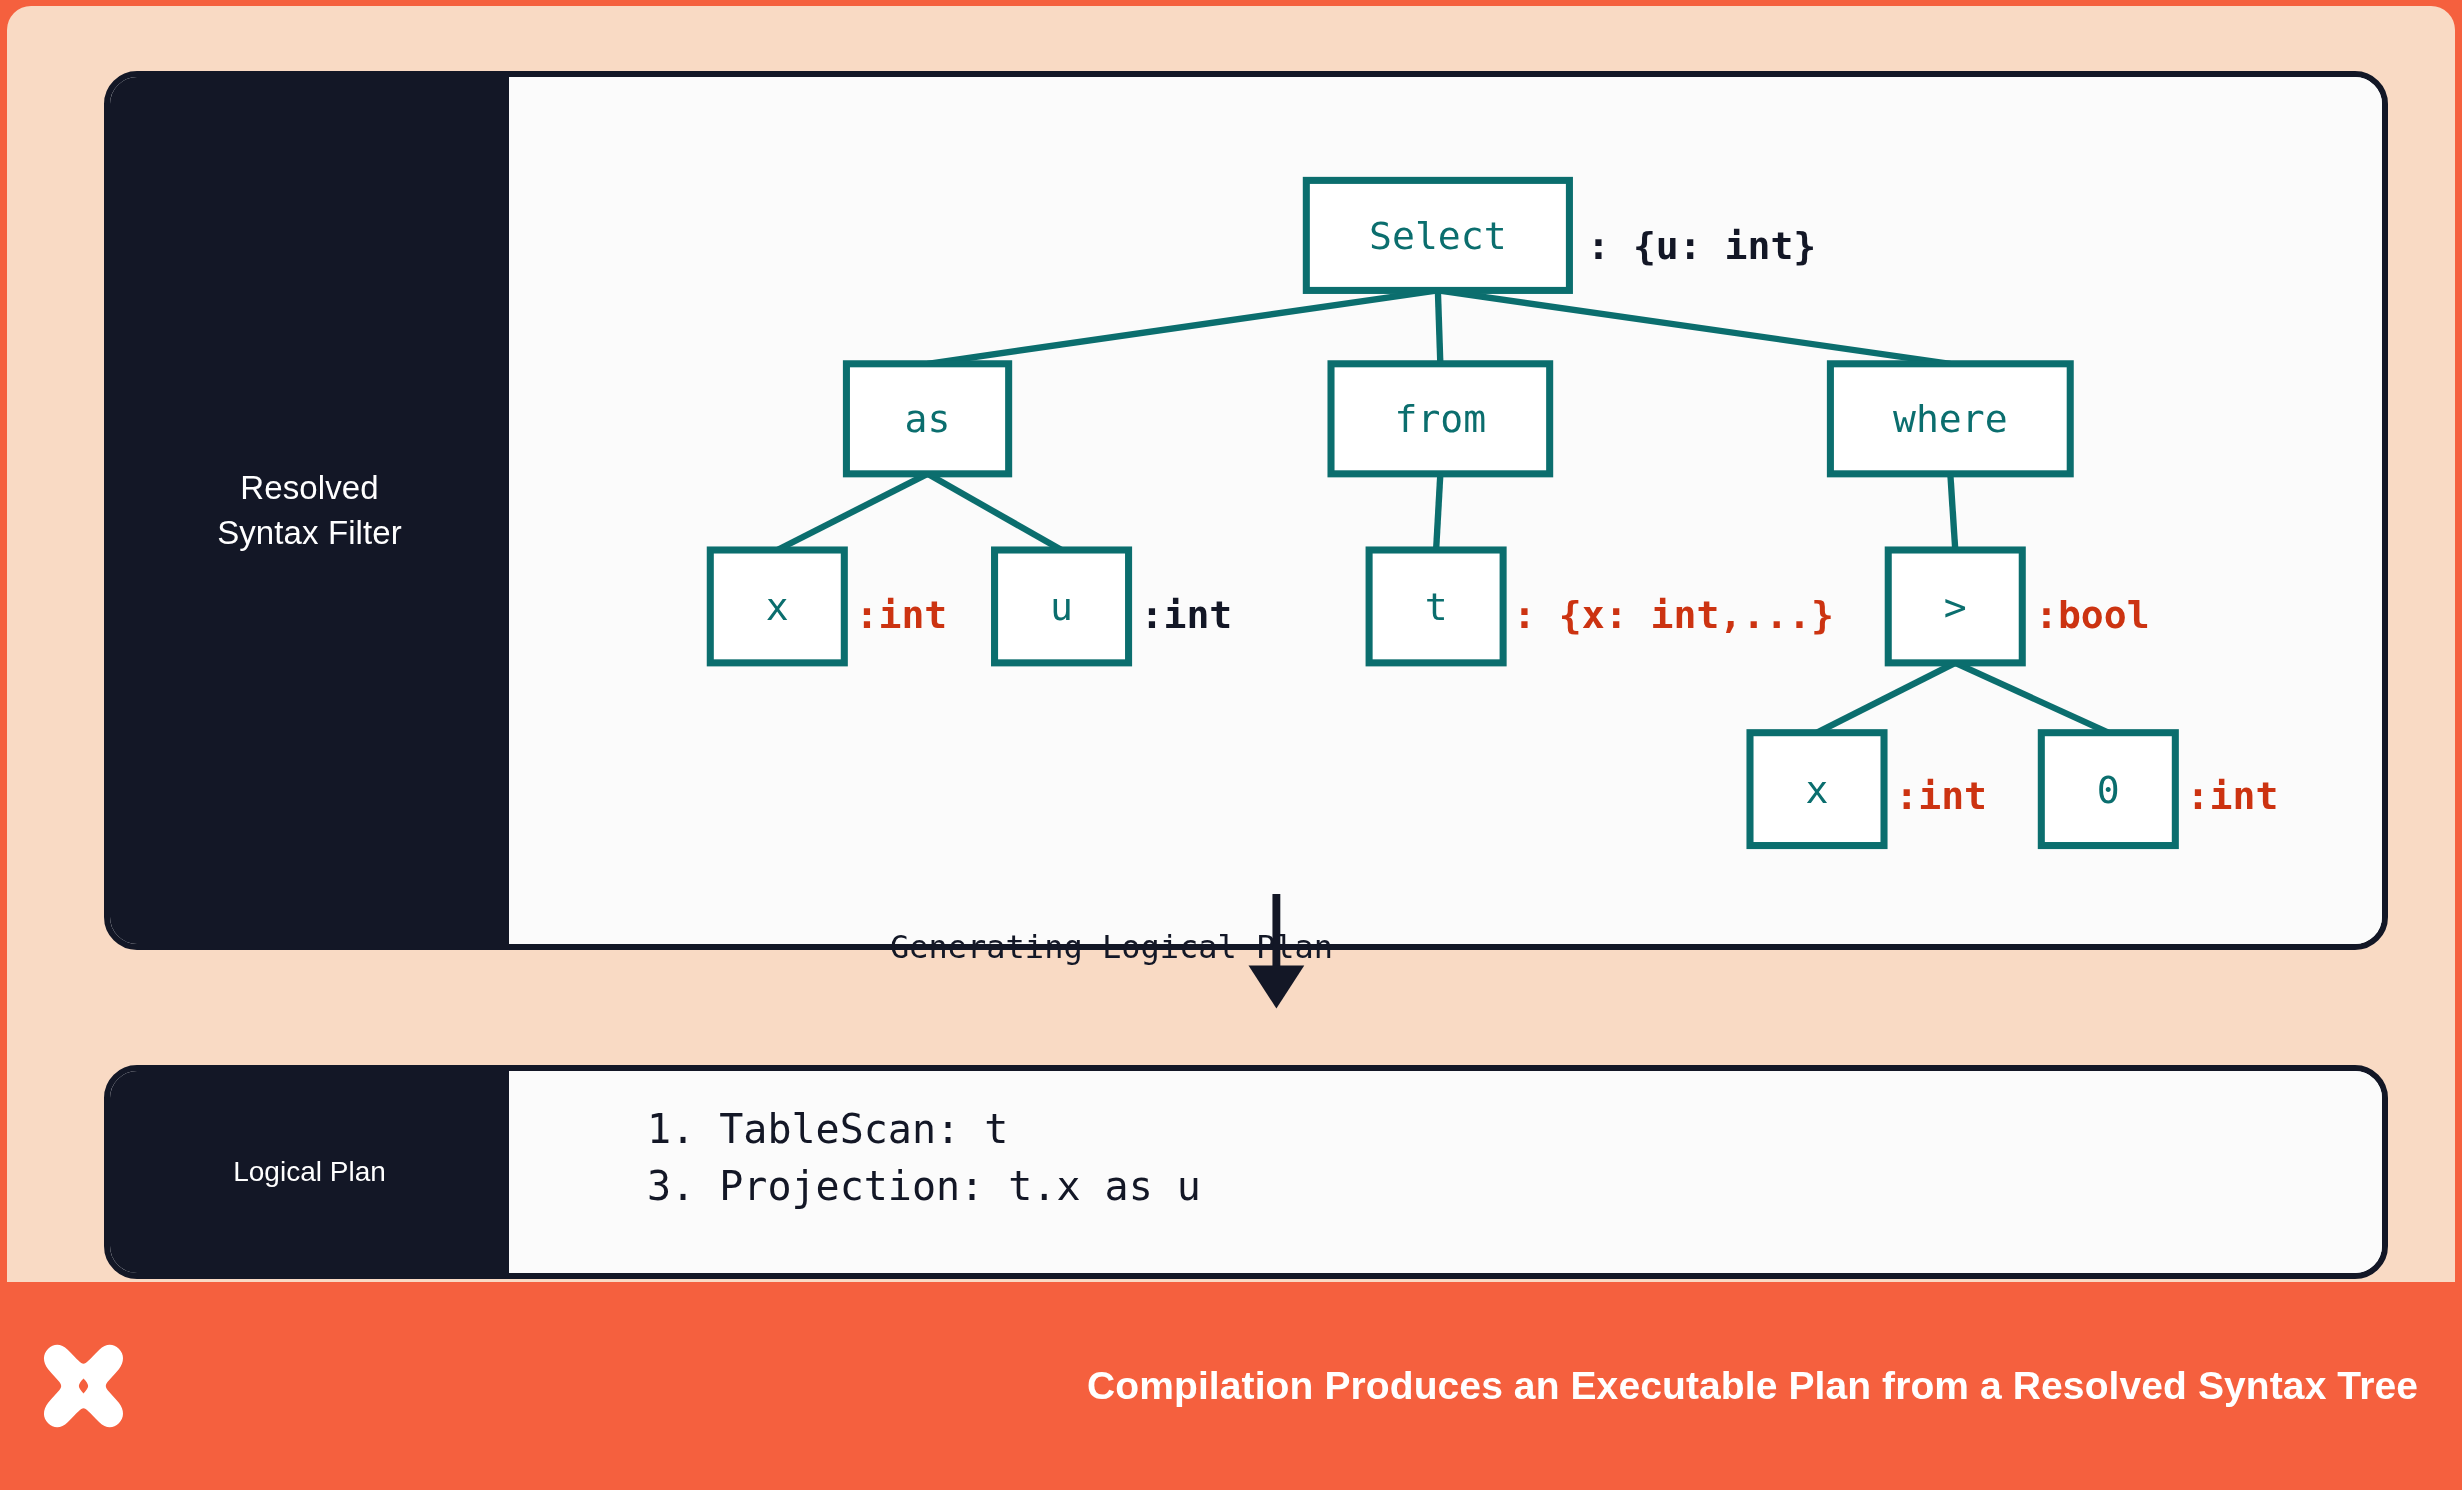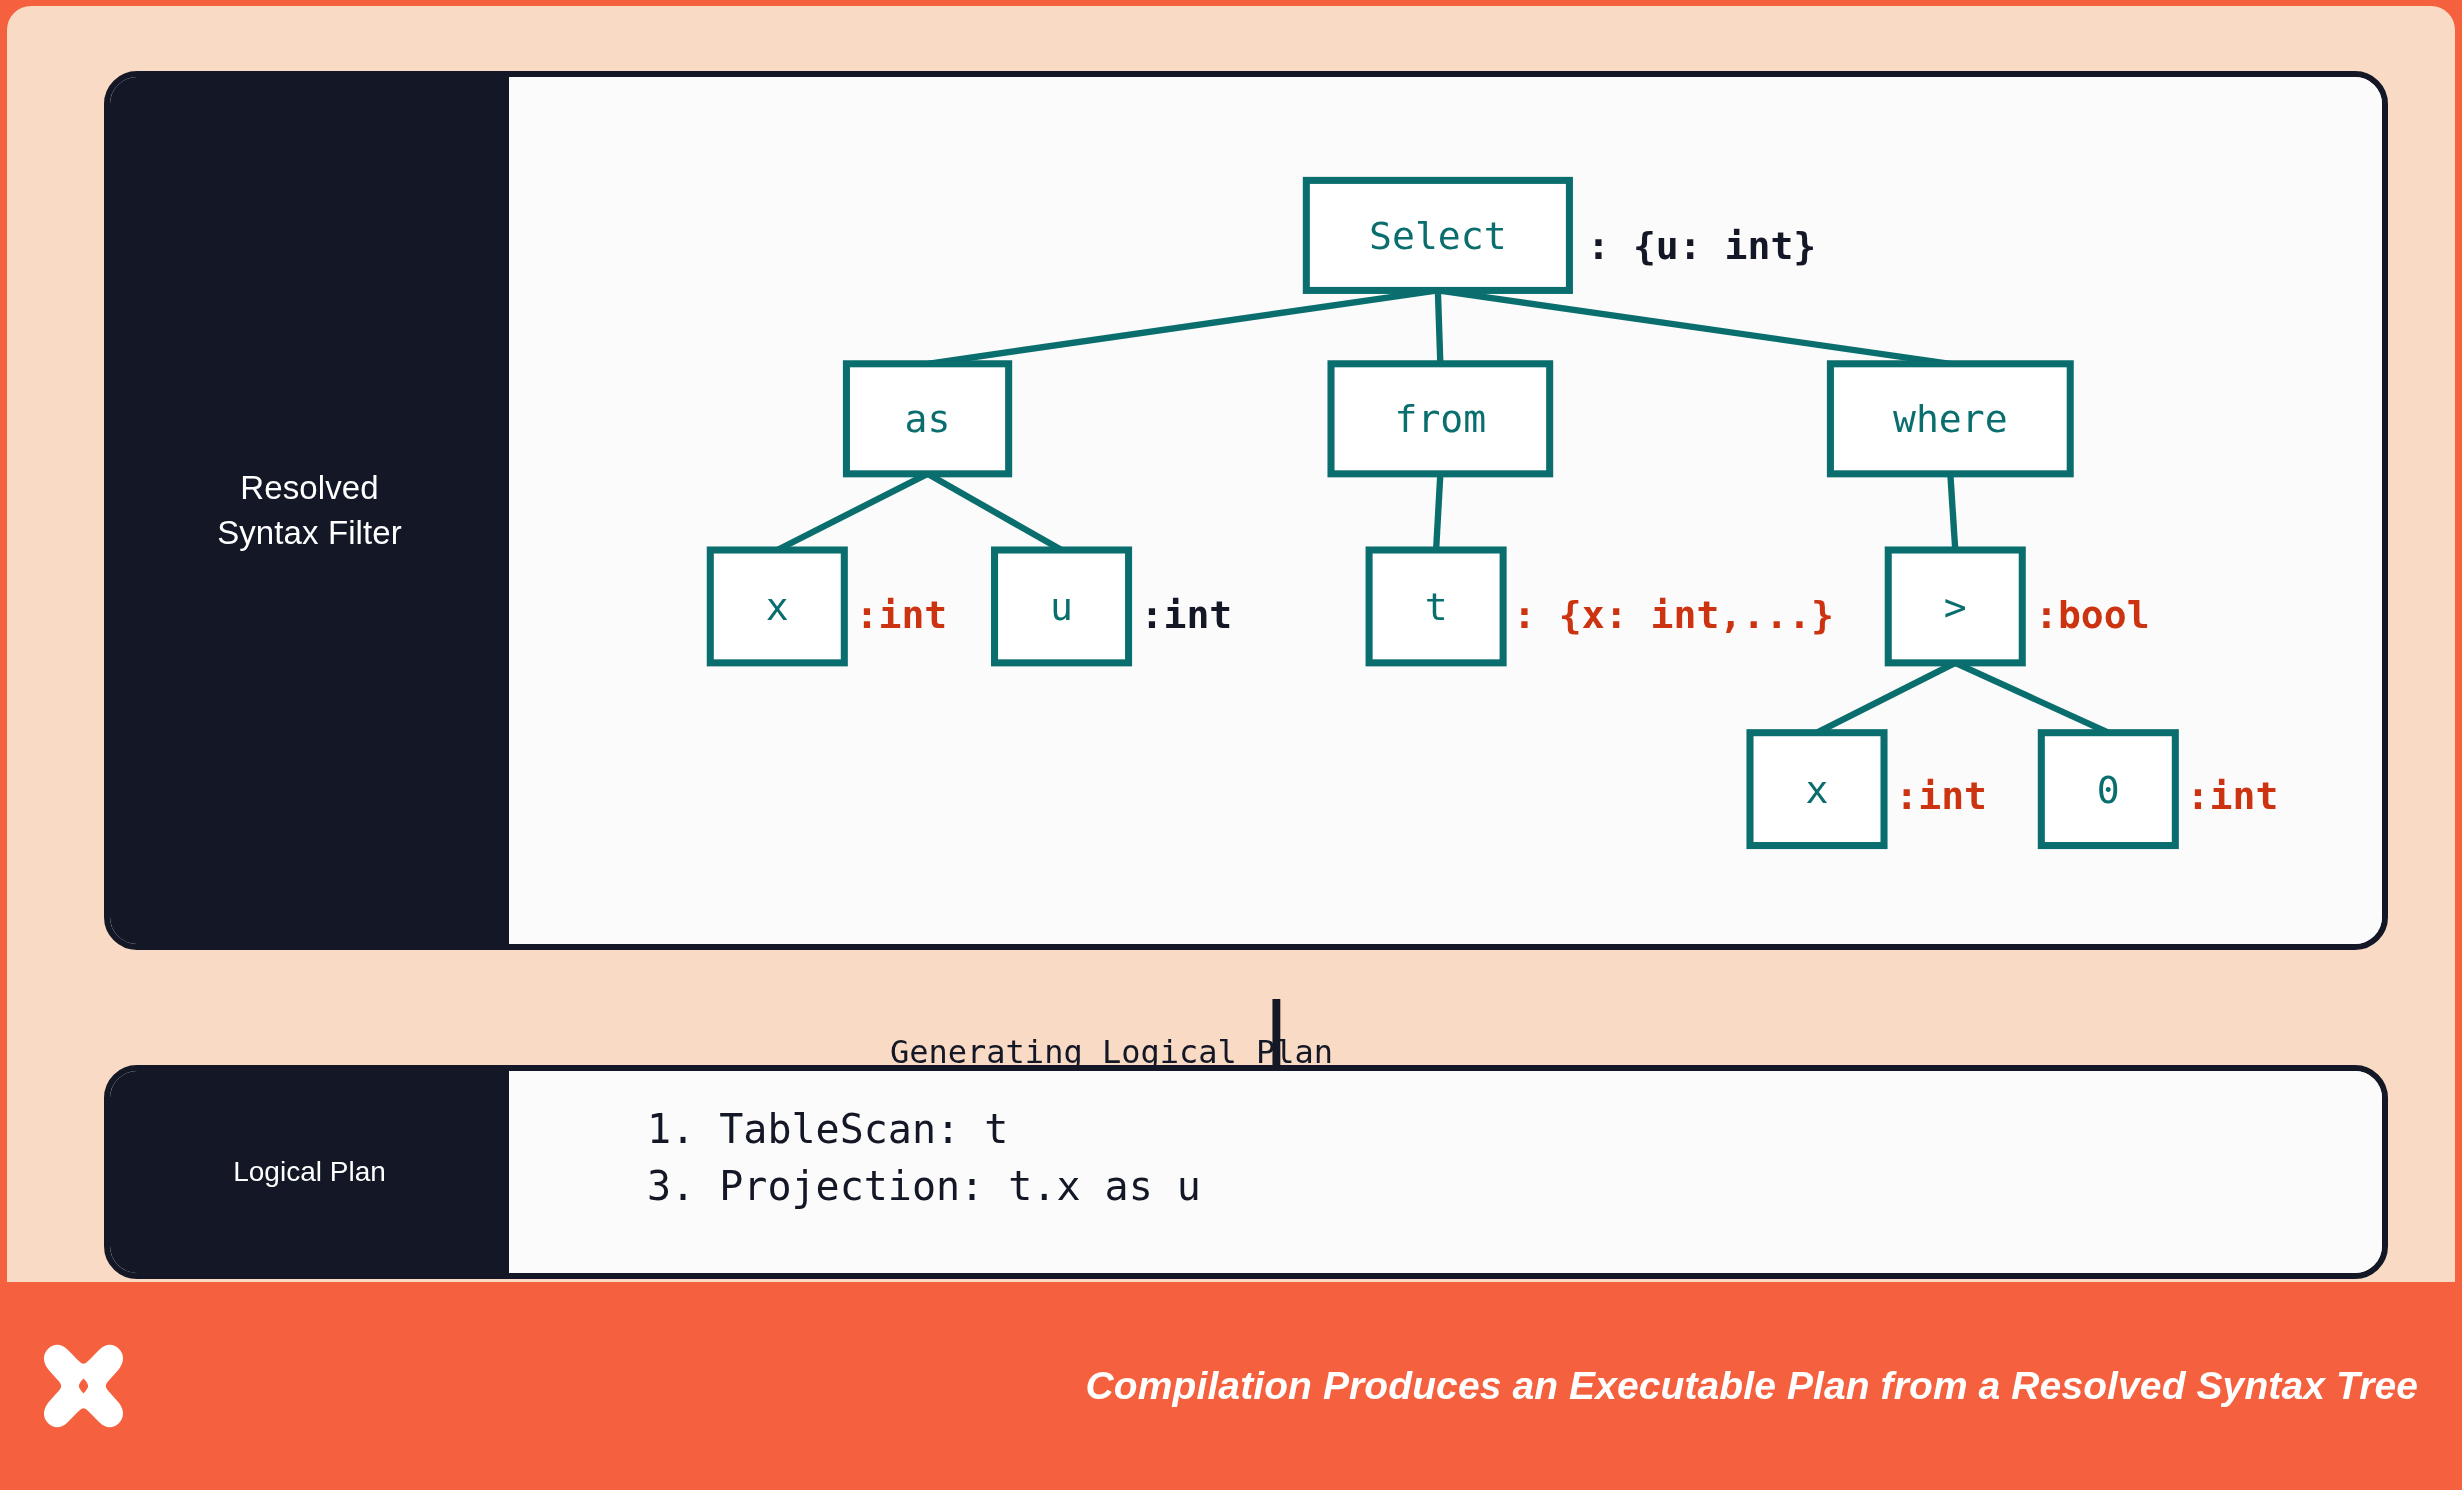--- a/index.html
+++ b/index.html
@@ -59,21 +59,21 @@
   #rst-card .card-label {
     width: 399px;
     font-size: 33px;
     letter-spacing: 0.1px;
   }
   #tree-svg { position: absolute; inset: 0; width: 100%; height: 100%; display: block; }
 
   
   #connector {
     position: absolute;
-    left: 104px; top: 999px;
+    left: 104px; top: 894px;
     width: 2284px; height: 118px;
   }
   #connector-label {
     position: absolute;
     left: 786px; top: 34px;
     font-family: "DejaVu Sans Mono", monospace;
     font-size: 32px;
     color: #131726;
     white-space: nowrap;
   }
@@ -98,21 +98,20 @@
   .lp-row { display: block; }
 
   
   #banner {
     position: absolute;
     left: 0; bottom: 0;
     width: 2462px; height: 208px;
     background: #F5603E;
     display: flex;
     align-items: center;
-    font-style: italic;
   }
   #banner-logo {
     position: absolute;
     left: 37px; top: 50%;
     transform: translateY(-50%);
     width: 93px; height: 93px;
   }
   #banner-title {
     position: absolute;
     right: 44px; top: 50%;

